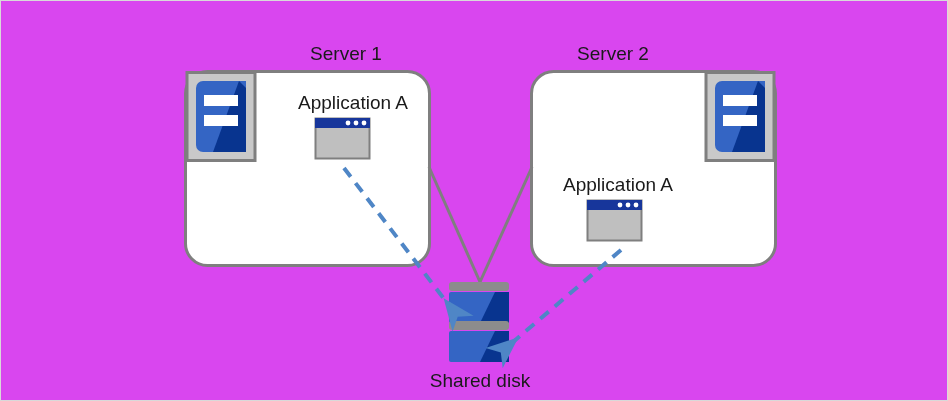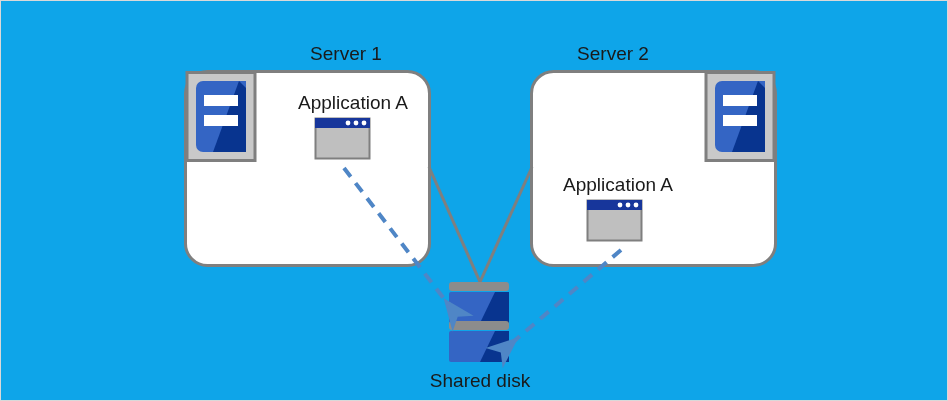--- a/index.html
+++ b/index.html
@@ -7,21 +7,21 @@
     padding: 0;
     background: #ffffff;
   }
   body {
     font-family: "Liberation Sans", sans-serif;
   }
   #canvas {
     position: relative;
     width: 948px;
     height: 401px;
-    background: #0ea5e9;
+    background: #d946ef;
     border: 1px solid #d9d9d9;
     box-sizing: border-box;
     overflow: hidden;
   }
   #diagram-svg {
     position: absolute;
     left: 0;
     top: 0;
     width: 948px;
     height: 401px;

